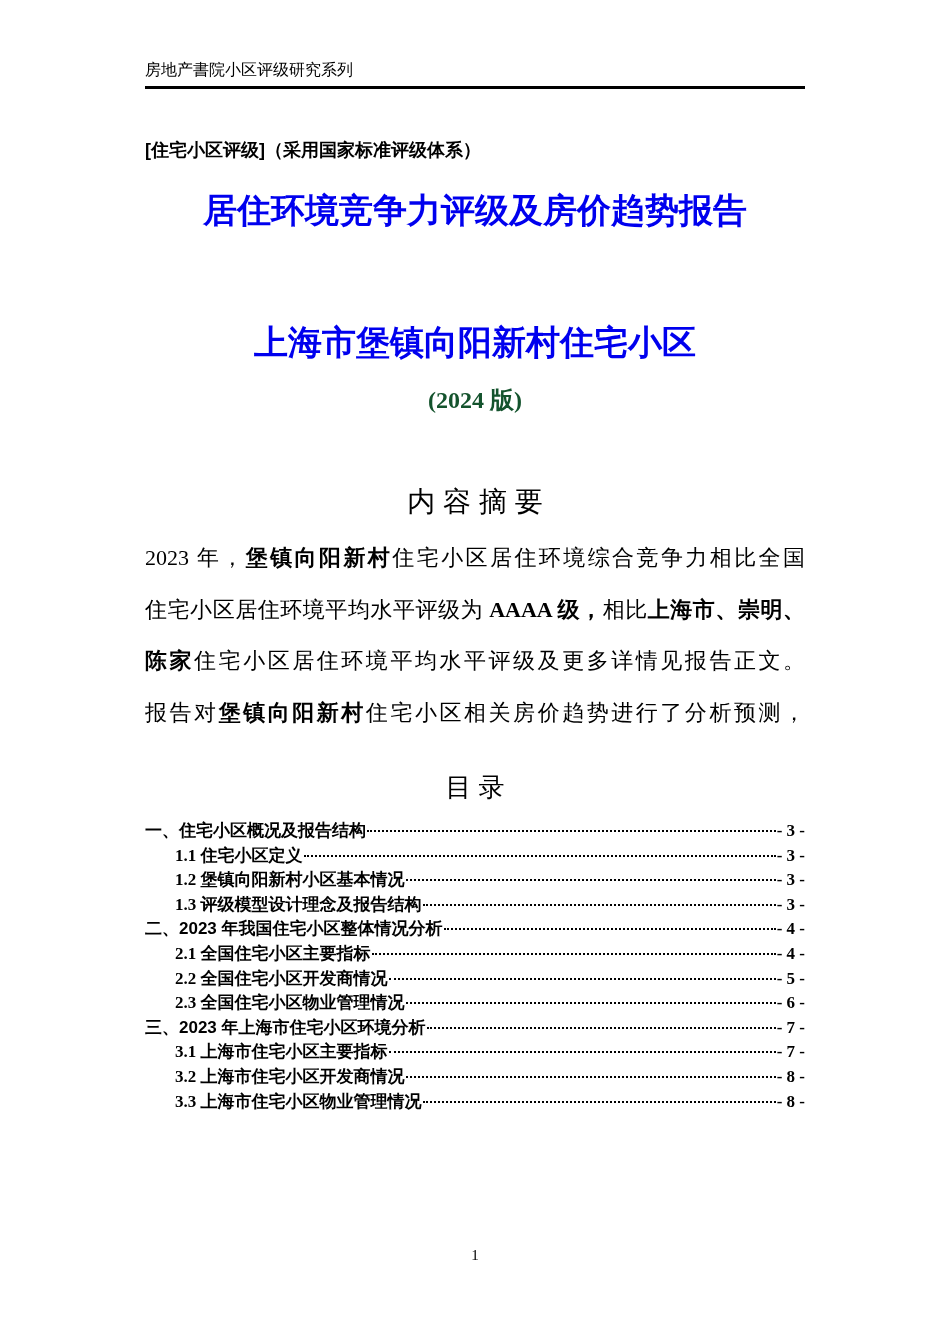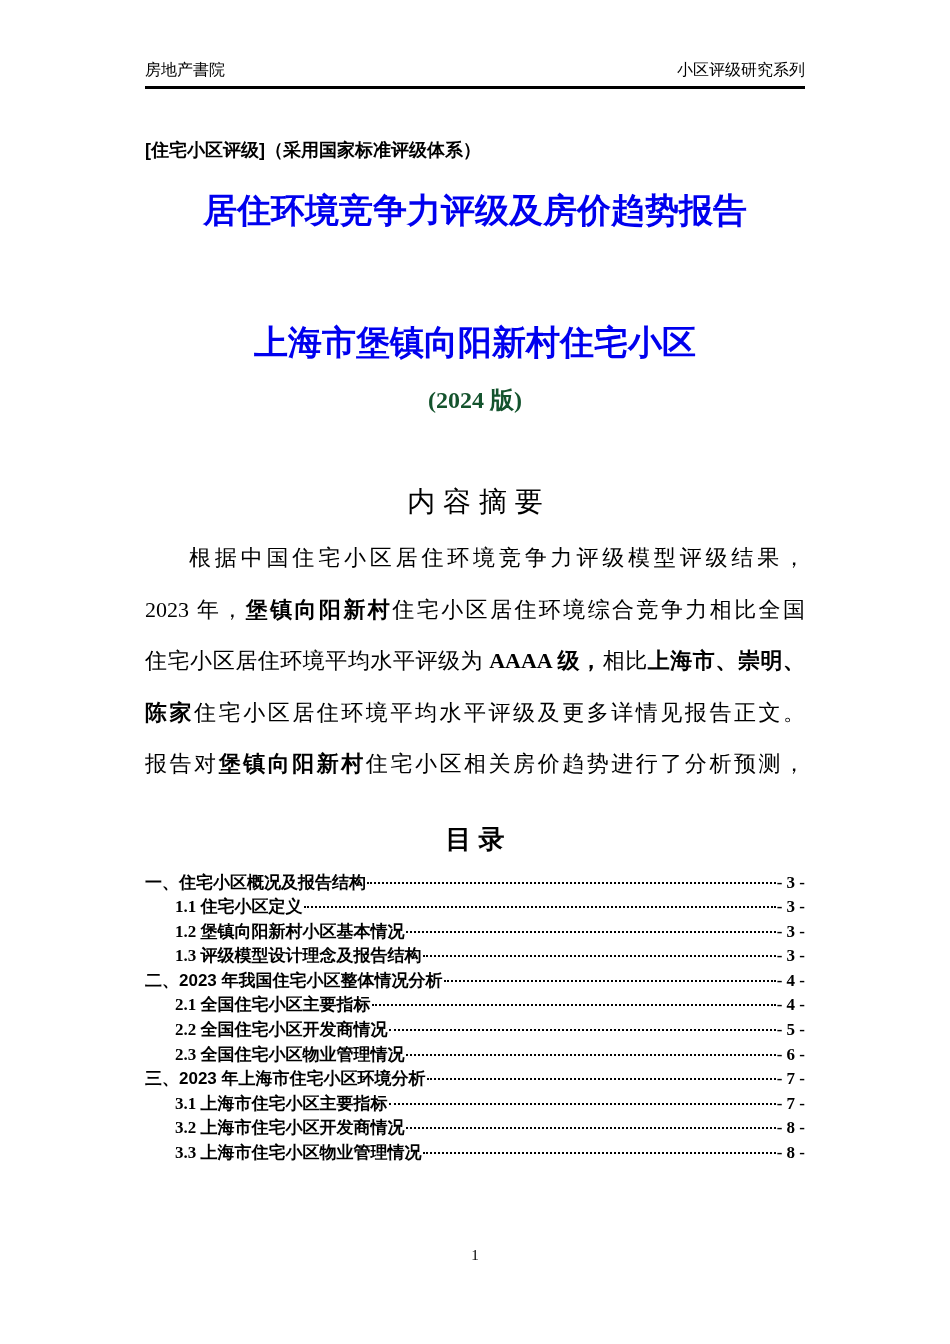--- a/index.html
+++ b/index.html
@@ -15,21 +15,20 @@
     overflow: hidden;
   }
   .content {
     margin: 0 145px;
     width: 660px;
   }
   
   .header-row {
     margin-top: 60px;
     display: flex;
-    justify-content: space-between;
     align-items: flex-end;
     font-family: "Liberation Sans", sans-serif;
     font-size: 16px;
     line-height: 20px;
     padding-bottom: 6px;
     border-bottom: 3px solid #000;
   }
   
   .bracket-note {
     margin-top: 48px;
@@ -65,21 +64,21 @@
     text-align-last: justify;
   }
   .sum-line.indent { padding-left: 44px; }
   .sum-line.no-just { text-align-last: auto; }
   .sum-line .b { font-weight: bold; }
   
   .toc-heading {
     margin-top: 34px;
     text-align: center;
     font-family: "Liberation Sans", sans-serif;
-    font-weight: bold;
+    font-weight: normal;
     font-size: 26px;
     line-height: 30px;
   }
   .toc-list {
     margin-top: 17px;
     font-size: 17px;
     line-height: 24.6px;
     font-weight: bold;
   }
   .toc-row {
@@ -121,21 +120,20 @@
     </div>
 
     <div class="bracket-note">[住宅小区评级]（采用国家标准评级体系）</div>
 
     <div class="doc-title title-line2" style="color: rgb(0, 0, 238);">居住环境竞争力评级及房价趋势报告</div>
     <div class="doc-title title-line1" style="color: rgb(0, 0, 238);">上海市堡镇向阳新村住宅小区</div>
     <div class="doc-title title-edition" style="color: #14532d;">(2024 版)</div>
 
     <div class="summary-heading">内 容 摘 要</div>
     <div class="summary-paragraph">
-        <div class="sum-line indent"><span>根据中国住宅小区居住环境竞争力评级模型评级结果，</span></div>
         <div class="sum-line"><span>2023 年，</span><span class="b">堡镇向阳新村</span><span>住宅小区居住环境综合竞争力相比全国</span></div>
         <div class="sum-line"><span>住宅小区居住环境平均水平评级为 </span><span class="b">AAAA 级，</span><span>相比</span><span class="b">上海市、崇明、</span></div>
         <div class="sum-line"><span class="b">陈家</span><span>住宅小区居住环境平均水平评级及更多详情见报告正文。</span></div>
         <div class="sum-line"><span>报告对</span><span class="b">堡镇向阳新村</span><span>住宅小区相关房价趋势进行了分析预测，</span></div>
       </div>
 
     <div class="toc-heading">目 录</div>
     <div class="toc-list">
         <div class="toc-row lv1">
           <span class="toc-label">一、住宅小区概况及报告结构</span>

